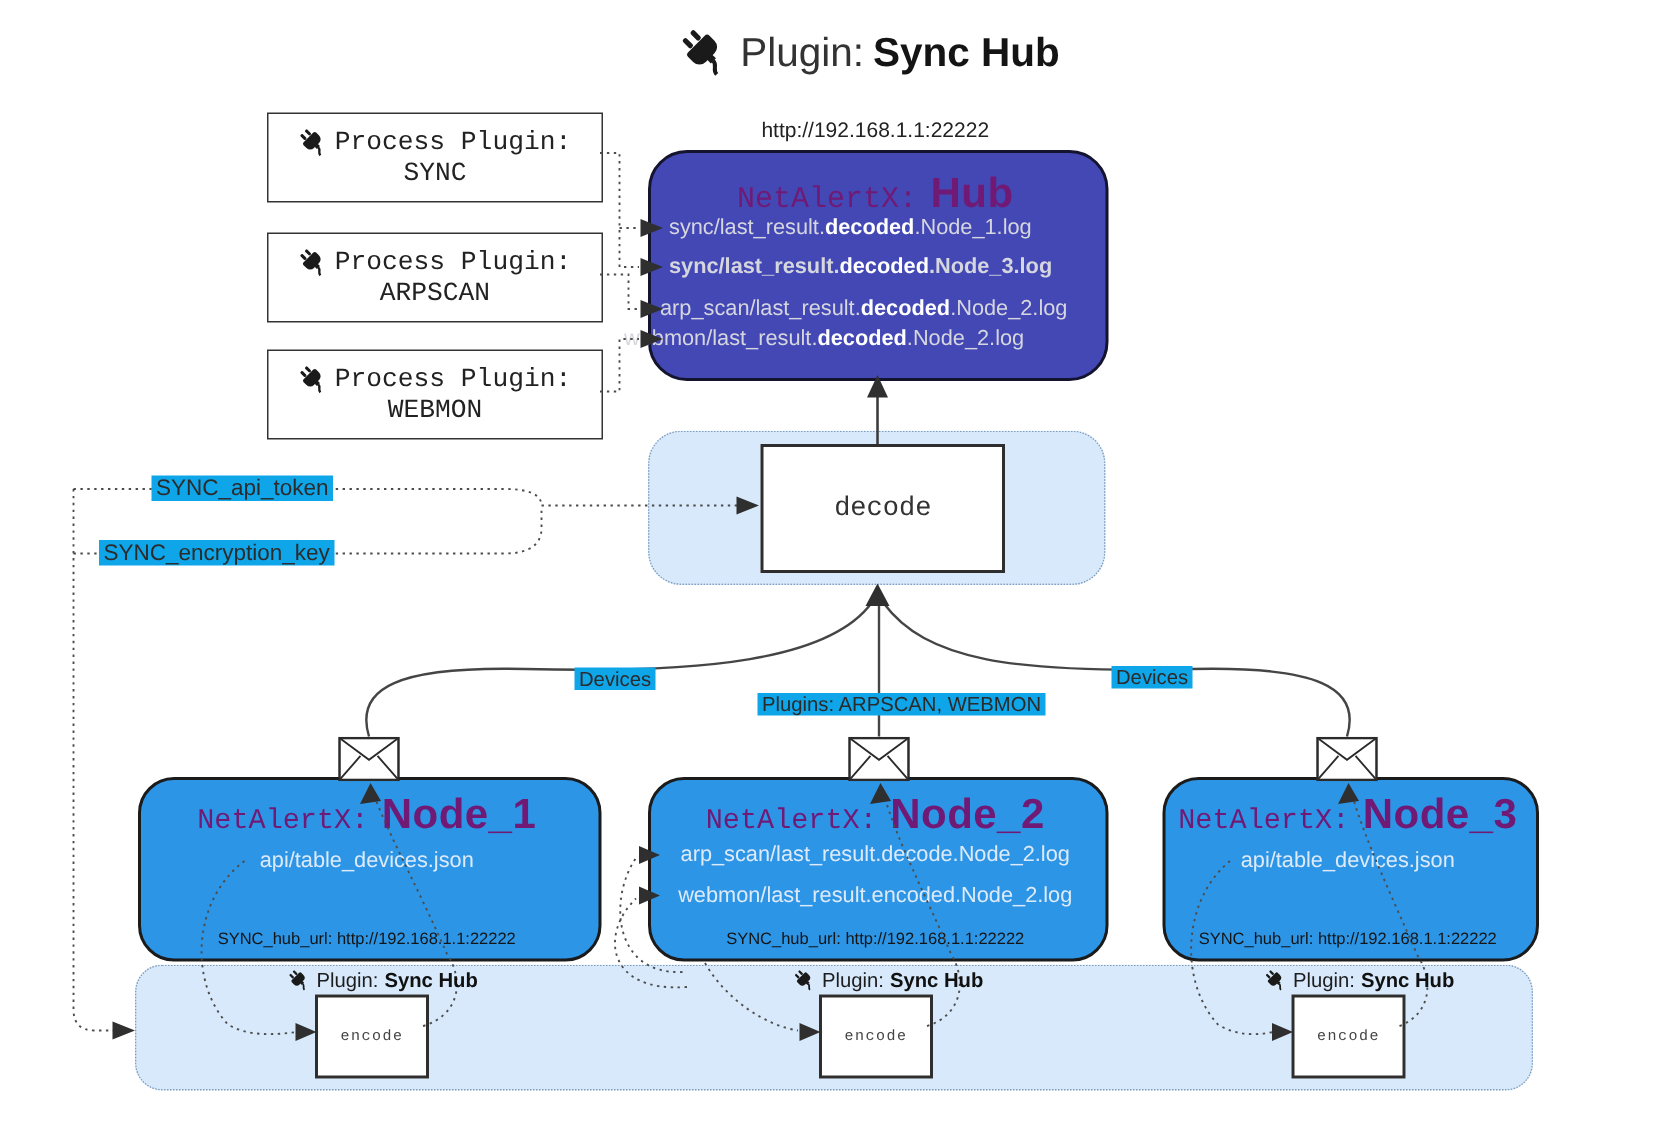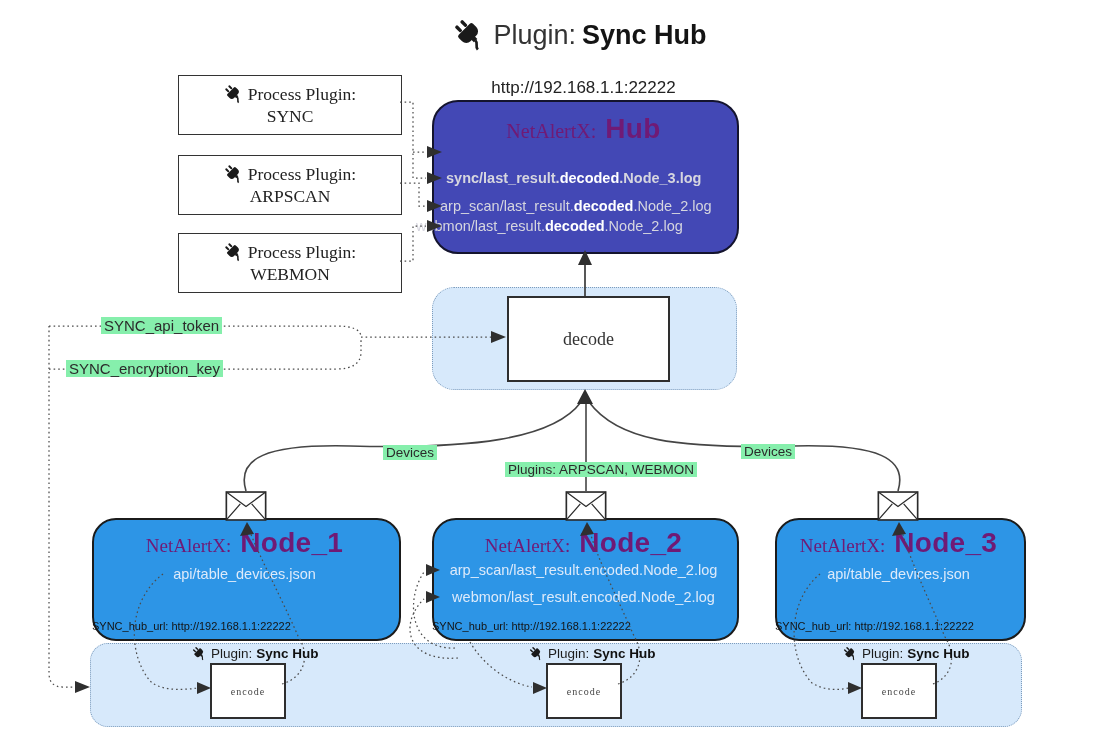--- a/index.html
+++ b/index.html
@@ -1,44 +1,44 @@
 <!DOCTYPE html>
 <html><head>
 <meta charset="utf-8">
 <style>
   html,body{margin:0;padding:0;background:#fff;}
   .stage{position:relative;width:1117px;height:754px;background:#ffffff;
          font-family:"Liberation Sans",sans-serif;overflow:hidden;}
   .abs{position:absolute;}
-  .mono{font-family:Liberation Serif, serif;}
+  .mono{font-family:Liberation Mono, monospace;}
 
   
   .pluginbox{border:1.6px solid #333;background:#fff;display:flex;flex-direction:column;
              align-items:center;justify-content:center;row-gap:1px;z-index:2;}
   .pluginbox .row1{display:flex;align-items:center;gap:4px;font-size:17.5px;color:#222;}
   .pluginbox .row2{font-size:17.5px;color:#222;}
   .hub{background:#4348b5;border:2px solid #14142e;border-radius:26px;z-index:2;}
   .node{background:#2d95e6;border:2px solid #1b1b1b;border-radius:24px;z-index:2;}
   .panel{background:#d7e9fb;border:1.6px dotted #7d9cbc;border-radius:22px;z-index:1;}
   .iobox{background:#fff;border:2px solid #2e2e2e;display:flex;align-items:center;
          justify-content:center;z-index:3;}
 
   
   .title{display:flex;align-items:center;justify-content:center;gap:6px;
          font-size:27px;color:#333;z-index:4;}
   .title b{color:#141414;}
-  .urltext{font-size:17px;color:#222;text-align:center;z-index:4;}
+  .urltext{font-size:14px;color:#222;text-align:center;z-index:4;}
   .boxtitle{display:flex;align-items:baseline;justify-content:center;gap:9px;
             color:#701a75;font-size:20px;z-index:4;white-space:nowrap;}
   .boxtitle b{font-size:28px;letter-spacing:.3px;}
   .hubline{color:#d6d6df;font-size:14.5px;white-space:nowrap;z-index:4;}
   .hubline b{color:#ffffff;}
   .nodeline{color:#ddeafa;font-size:14.5px;white-space:nowrap;text-align:center;z-index:4;}
-  .nodefooter{color:#141414;font-size:11px;white-space:nowrap;z-index:4;}
-  .wlabel{background:#86efac;padding:0 3px;white-space:nowrap;color:#2b2b2b;z-index:6;}
+  .nodefooter{color:#141414;font-size:11px;white-space:nowrap;text-align:center;z-index:4;}
+  .wlabel{background:#0ea5e9;padding:0 3px;white-space:nowrap;color:#2b2b2b;z-index:6;}
   .enclabel{display:flex;align-items:center;gap:4px;font-size:13.5px;color:#1d1d1d;
             z-index:6;white-space:nowrap;}
   .enclabel b{color:#111;}
   .envelope{z-index:7;}
 
   svg.wires{position:absolute;left:0;top:0;width:1117px;height:754px;z-index:5;
             pointer-events:none;}
   svg.wires path.dot{fill:none;stroke:#4c4c4c;stroke-width:1.25;stroke-dasharray:1.6 3;}
   svg.wires path.soliddark{fill:none;stroke:#3a3a3a;stroke-width:1.7;}
   svg.wires path.curve{fill:none;stroke:#454545;stroke-width:1.6;}
@@ -185,20 +185,23 @@
     <div class="row2">WEBMON</div>
   </div>
 
   <div class="abs urltext" style="left:432px;top:78px;width:303px;">http://192.168.1.1:22222</div>
 
   <div class="abs hub" style="left:432px;top:100px;width:303px;height:150px;"></div>
   <div class="abs boxtitle" style="left:432px;top:113px;width:303px;">
     <span class="mono">NetAlertX:</span>
     <b>Hub</b>
   </div>
+  <div class="abs hubline" style="left:446px;top:144px;">
+    <span>sync/last_result.</span><b>decoded</b><span>.Node_1.log</span>
+  </div>
   <div class="abs hubline" style="left:446px;top:170px;font-weight:bold;">
     <span>sync/last_result.</span><b>decoded</b><span>.Node_3.log</span>
   </div>
   <div class="abs hubline" style="left:440px;top:198px;">
     <span>arp_scan/last_result.</span><b>decoded</b><span>.Node_2.log</span>
   </div>
   <div class="abs hubline" style="left:416px;top:218px;">
     <span>webmon/last_result.</span><b>decoded</b><span>.Node_2.log</span>
   </div>
 
@@ -218,21 +221,21 @@
     <b>Node_1</b>
   </div>
   <div class="abs nodeline" style="left:92px;top:566px;width:305px;">api/table_devices.json</div>
   <div class="abs nodefooter" style="left:92px;top:620px;width:305px;">SYNC_hub_url: http://192.168.1.1:22222</div>
 
   <div class="abs node" style="left:432px;top:518px;width:303px;height:119px;"></div>
   <div class="abs boxtitle" style="left:432px;top:527px;width:303px;font-size:19px;">
     <span class="mono">NetAlertX:</span>
     <b>Node_2</b>
   </div>
-  <div class="abs nodeline" style="left:432px;top:562px;width:303px;">arp_scan/last_result.encoded.Node_2.log</div>
+  <div class="abs nodeline" style="left:432px;top:562px;width:303px;">arp_scan/last_result.decode.Node_2.log</div>
   <div class="abs nodeline" style="left:432px;top:589px;width:303px;">webmon/last_result.encoded.Node_2.log</div>
   <div class="abs nodefooter" style="left:432px;top:620px;width:303px;">SYNC_hub_url: http://192.168.1.1:22222</div>
 
   <div class="abs node" style="left:775px;top:518px;width:247px;height:119px;"></div>
   <div class="abs boxtitle" style="left:775px;top:527px;width:247px;font-size:19px;">
     <span class="mono">NetAlertX:</span>
     <b>Node_3</b>
   </div>
   <div class="abs nodeline" style="left:775px;top:566px;width:247px;">api/table_devices.json</div>
   <div class="abs nodefooter" style="left:775px;top:620px;width:247px;">SYNC_hub_url: http://192.168.1.1:22222</div>

